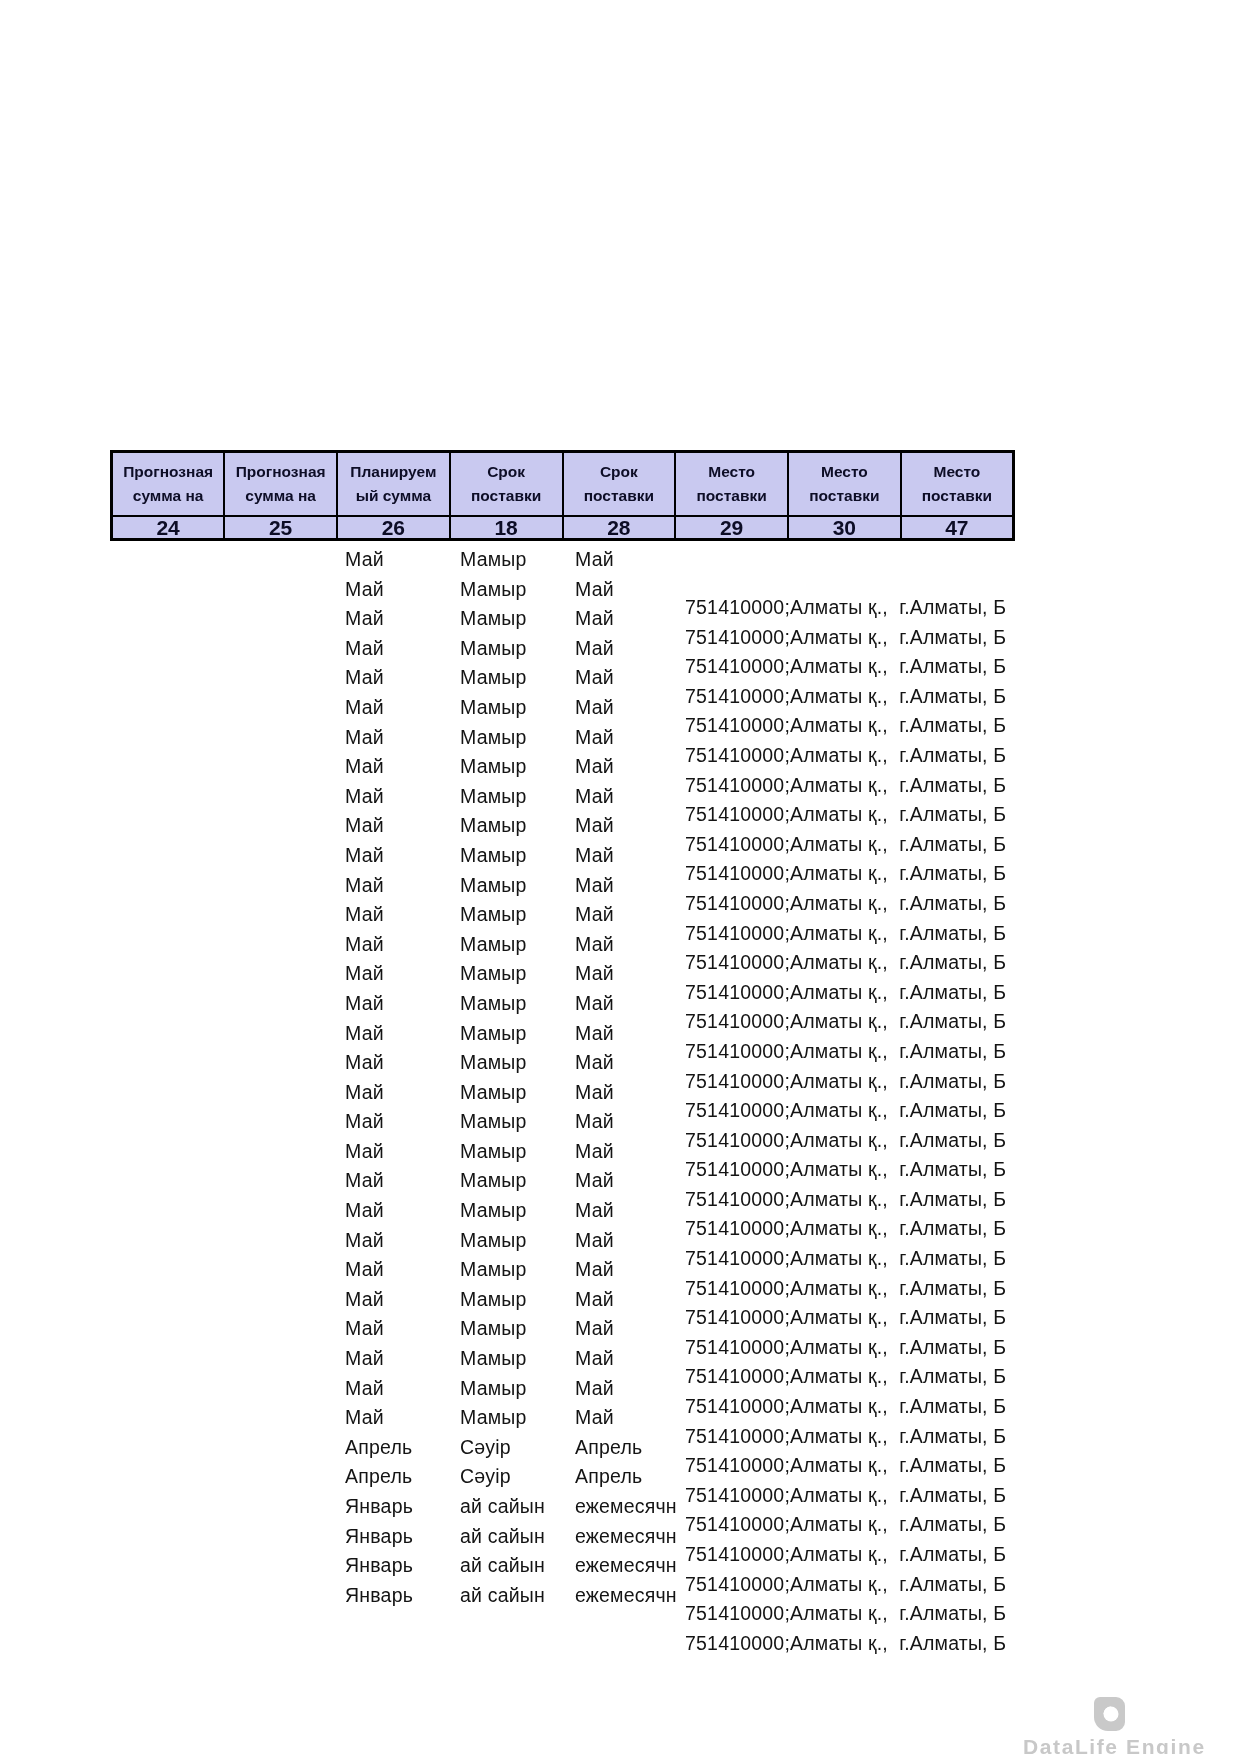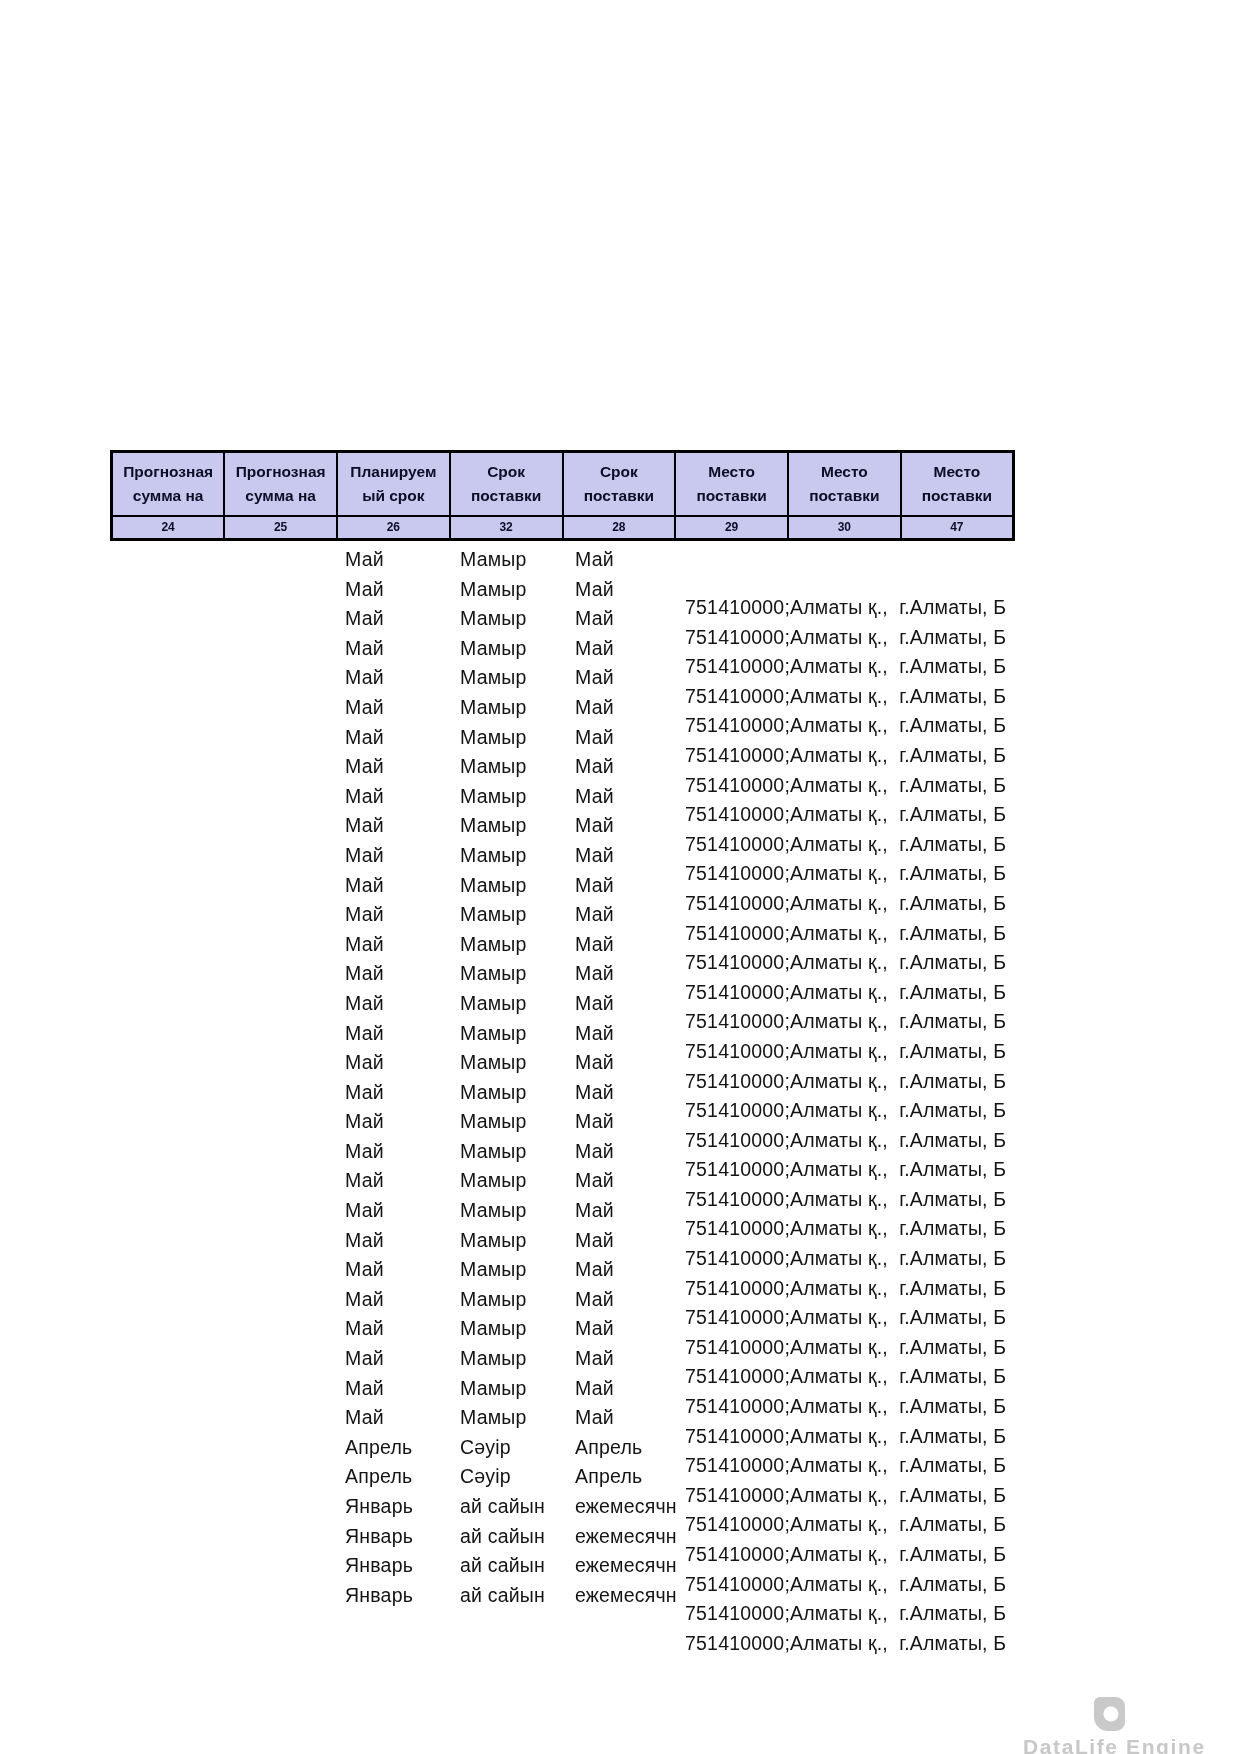--- a/index.html
+++ b/index.html
@@ -5,21 +5,21 @@
   html,body{margin:0;padding:0;}
   body{width:1240px;height:1754px;background:#ffffff;position:relative;overflow:hidden;
        font-family:"Liberation Sans",sans-serif;}
 
   
   .header-table{position:absolute;left:110px;top:450px;width:905px;
                 border-collapse:collapse;table-layout:fixed;border:3px solid #000;}
   .header-table td{border:2px solid #000;background:#c9c9f0;text-align:center;
                    vertical-align:middle;color:#0d0d26;padding:0;overflow:hidden;}
   .label-row td{height:62px;font-size:15.5px;font-weight:bold;line-height:24px;}
-  .number-row td{height:21px;font-size:12px;font-weight:bold;line-height:21px;}
+  .number-row td{height:21px;font-size:21px;font-weight:bold;line-height:21px;}
 
   
   .rows{position:absolute;left:110px;top:545px;width:1080px;color:#141414;
         font-size:19.5px;text-align:center;}
   .row{position:relative;height:29.6px;}
   .cell{position:absolute;top:0;line-height:29.6px;white-space:pre;letter-spacing:0.2px;}
   .c0{left:235px;} .c1{left:350px;} .c2{left:465px;} .c3{left:575px;margin-top:48px;}
 
   
   .watermark{position:absolute;left:1023px;top:1696px;display:flex;align-items:center;flex-direction:column;}
@@ -37,21 +37,21 @@
     <td>
           <div>Прогнозная</div>
           <div>сумма на</div>
         </td>
     <td>
           <div>Прогнозная</div>
           <div>сумма на</div>
         </td>
     <td>
           <div>Планируем</div>
-          <div>ый срок</div>
+          <div>ый сумма</div>
         </td>
     <td>
           <div>Срок</div>
           <div>поставки</div>
         </td>
     <td>
           <div>Срок</div>
           <div>поставки</div>
         </td>
     <td>
@@ -64,21 +64,21 @@
         </td>
     <td>
           <div>Место</div>
           <div>поставки</div>
         </td>
   </tr>
   <tr class="number-row">
     <td>24</td>
     <td>25</td>
     <td>26</td>
-    <td>32</td>
+    <td>18</td>
     <td>28</td>
     <td>29</td>
     <td>30</td>
     <td>47</td>
   </tr>
 </tbody>
   </table>
 
 <div class="rows" id="rows">
     <div class="row">

